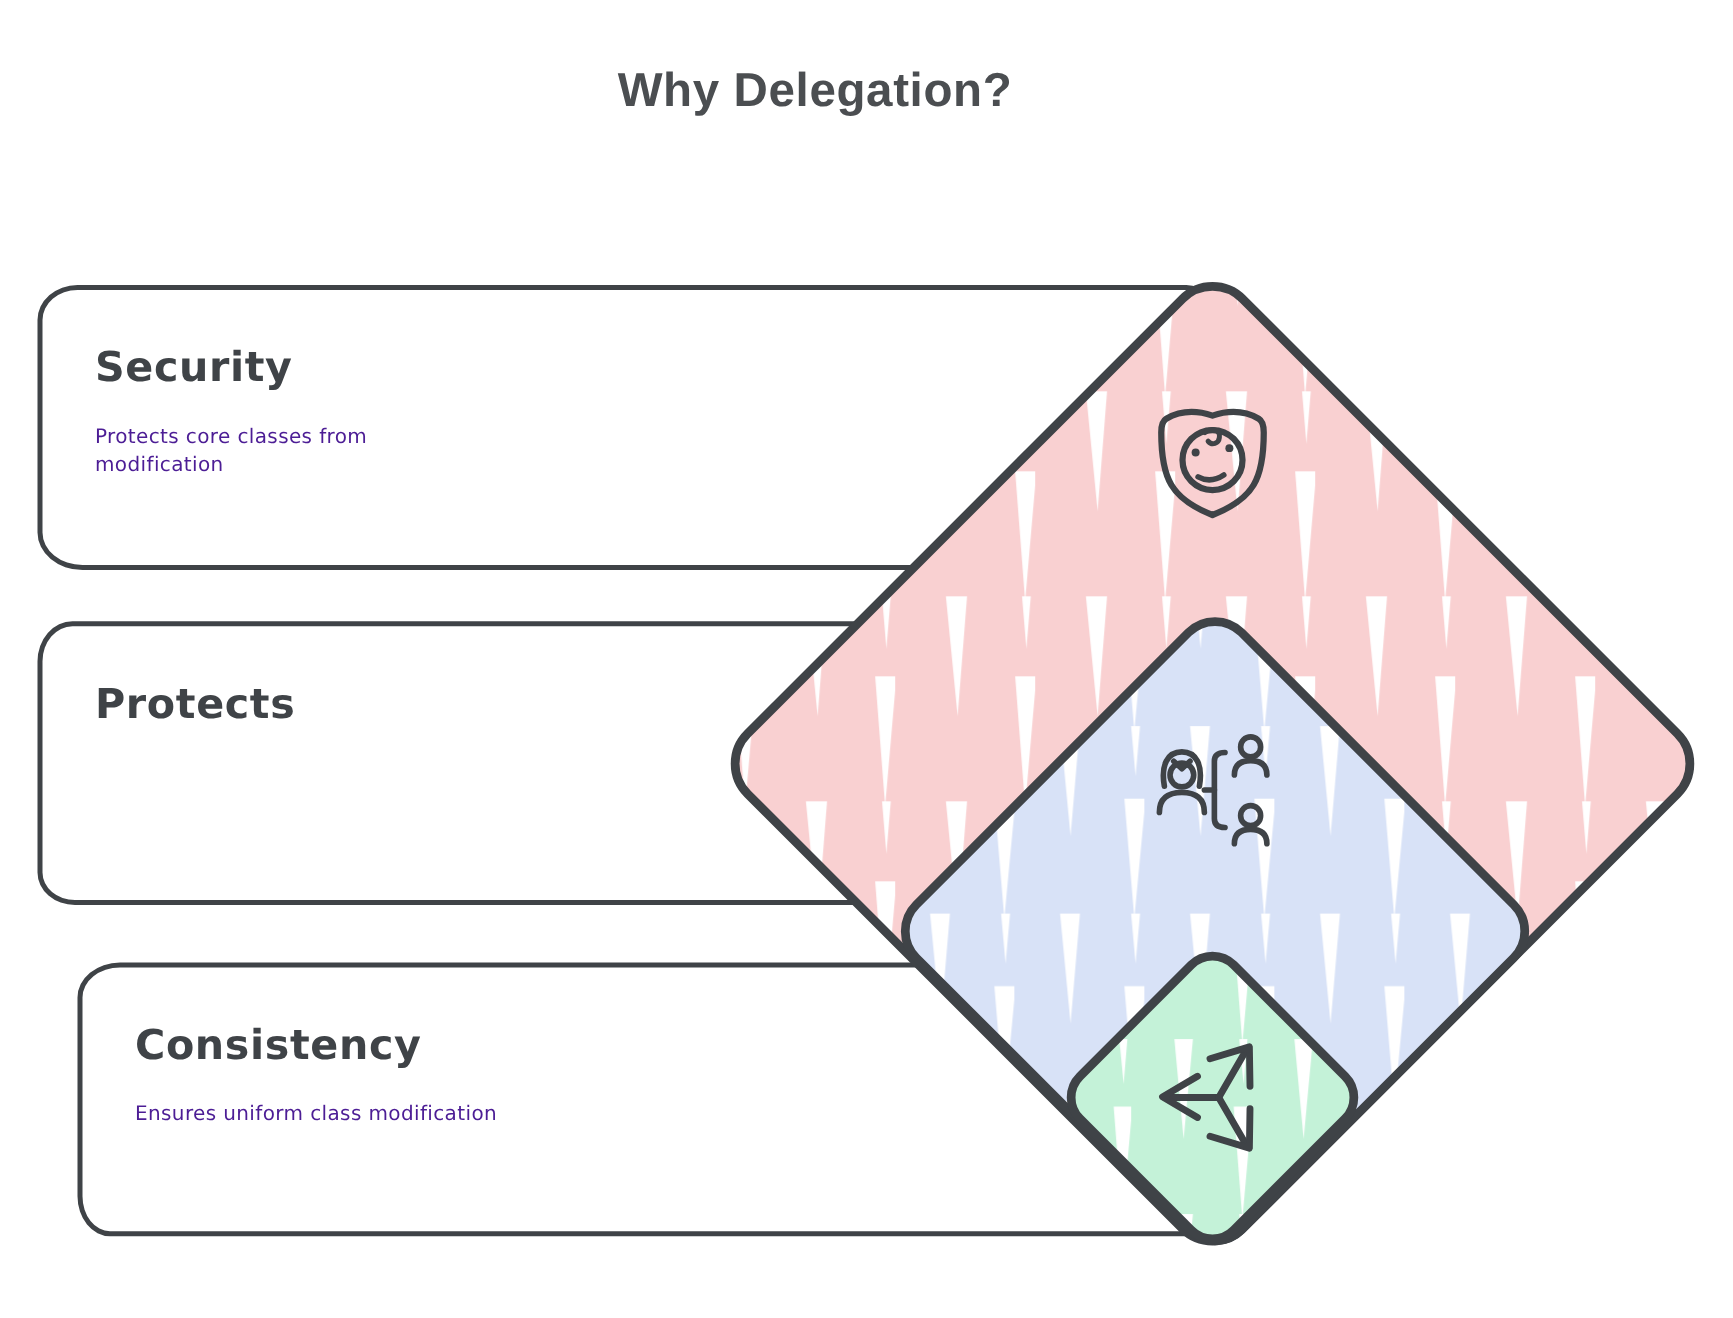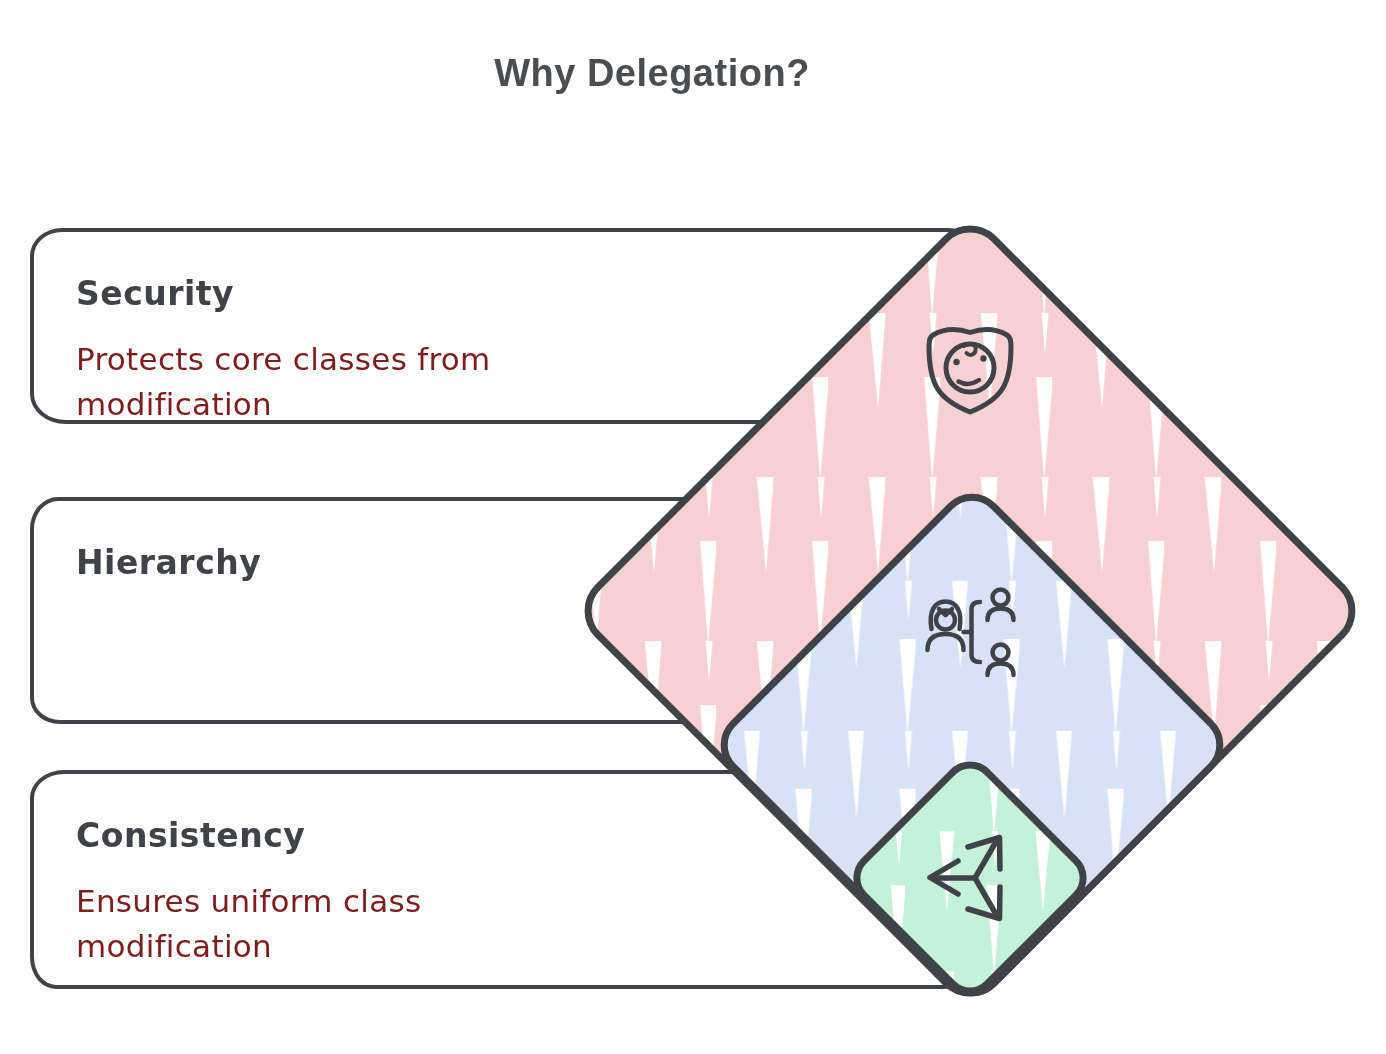--- a/index.html
+++ b/index.html
@@ -26,37 +26,37 @@
     font-family: Liberation Sans, sans-serif;
   }
   .card {
     position: absolute;
     left: 30px;
     width: 945px;
     background: #ffffff;
     border: 4px solid #3f4347;
     padding: 42px 40px 0 42px;
   }
-  .card-1 { top: 228px; height: 196px; border-radius: 32px 26px 30px 36px / 28px 32px 26px 30px; }
+  .card-1 { top: 228px; height: 228px; border-radius: 32px 26px 30px 36px / 28px 32px 26px 30px; }
   .card-2 { top: 497px; height: 227px; border-radius: 28px 34px 26px 30px / 32px 28px 30px 26px; }
-  .card-3 { top: 770px; height: 219px; border-radius: 34px 28px 32px 26px / 28px 30px 26px 32px; }
+  .card-3 { top: 770px; height: 219px; border-radius: 34px 28px 32px 26px / 28px 30px 26px 32px; margin-left: 32px; }
   .card h2 {
     font-size: 33px;
     font-weight: bold;
     letter-spacing: 0.5px;
     color: #3f4347;
   }
   .card p {
     margin-top: 24px;
-    font-size: 31px;
+    font-size: 16px;
     line-height: 1.45;
     letter-spacing: 0.3px;
     max-width: 470px;
     white-space: pre-line;
-    color: #7f1d1d;
+    color: #4c1d95;
   }
   .overlay {
     position: absolute;
     top: 0; left: 0;
     width: 1386px;
     height: 1054px;
   }
   .ink { stroke: #3f4347; fill: none; stroke-linecap: round; stroke-linejoin: round; }
 </style>
 </head>
@@ -66,21 +66,21 @@
 
   <div class="title">Why Delegation?</div>
 
   <div class="card card-1">
     <h2>Security</h2>
     <p>Protects core classes from
 modification</p>
   </div>
 
   <div class="card card-2">
-    <h2>Hierarchy</h2>
+    <h2>Protects</h2>
   </div>
 
   <div class="card card-3">
     <h2>Consistency</h2>
     <p>Ensures uniform class modification</p>
   </div>
 
   <svg class="overlay" viewBox="0 0 1386 1054" xmlns="http://www.w3.org/2000/svg">
     <defs>
       <pattern id="hatch-pink" patternUnits="userSpaceOnUse" width="112" height="164" patternTransform="rotate(-45)">

